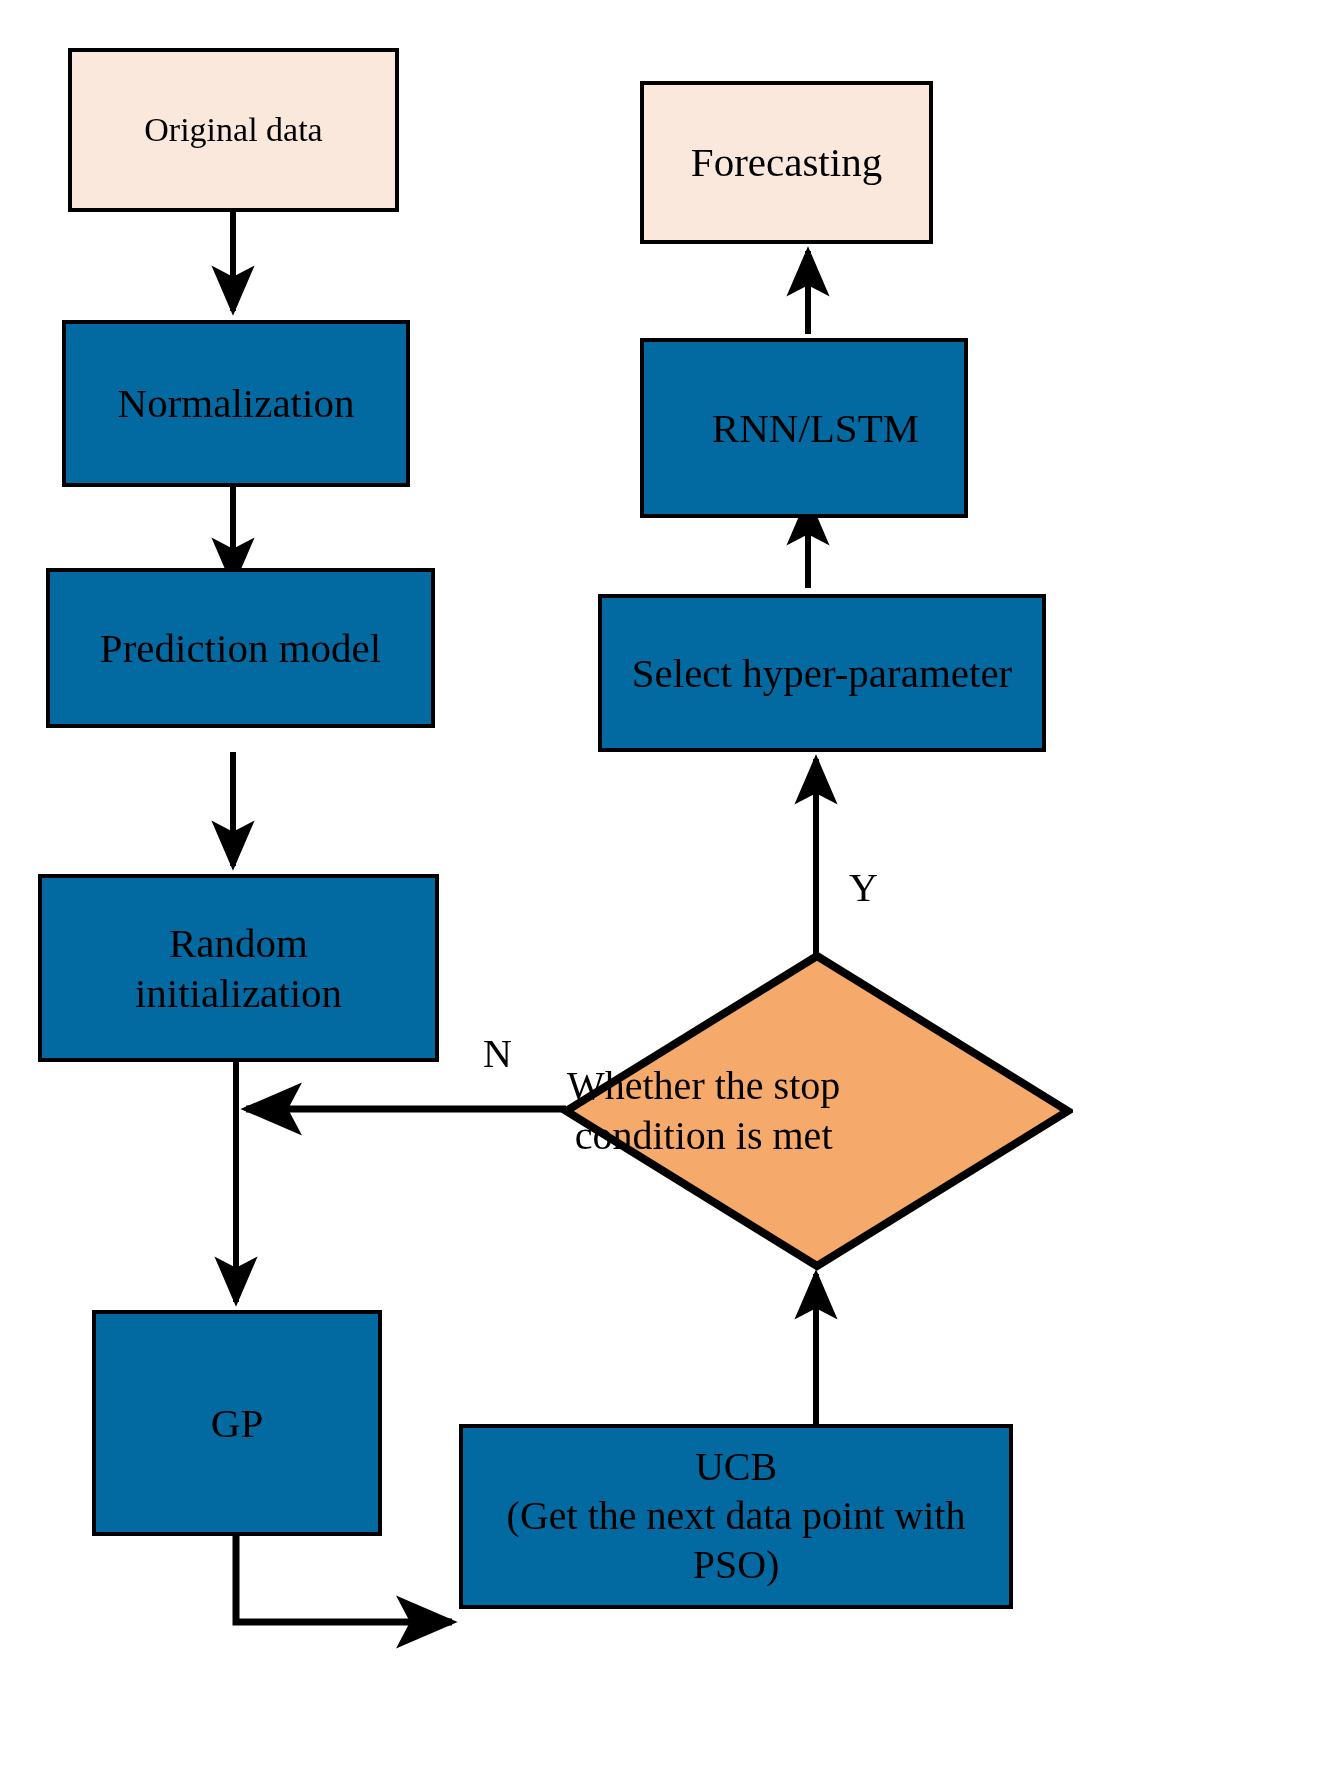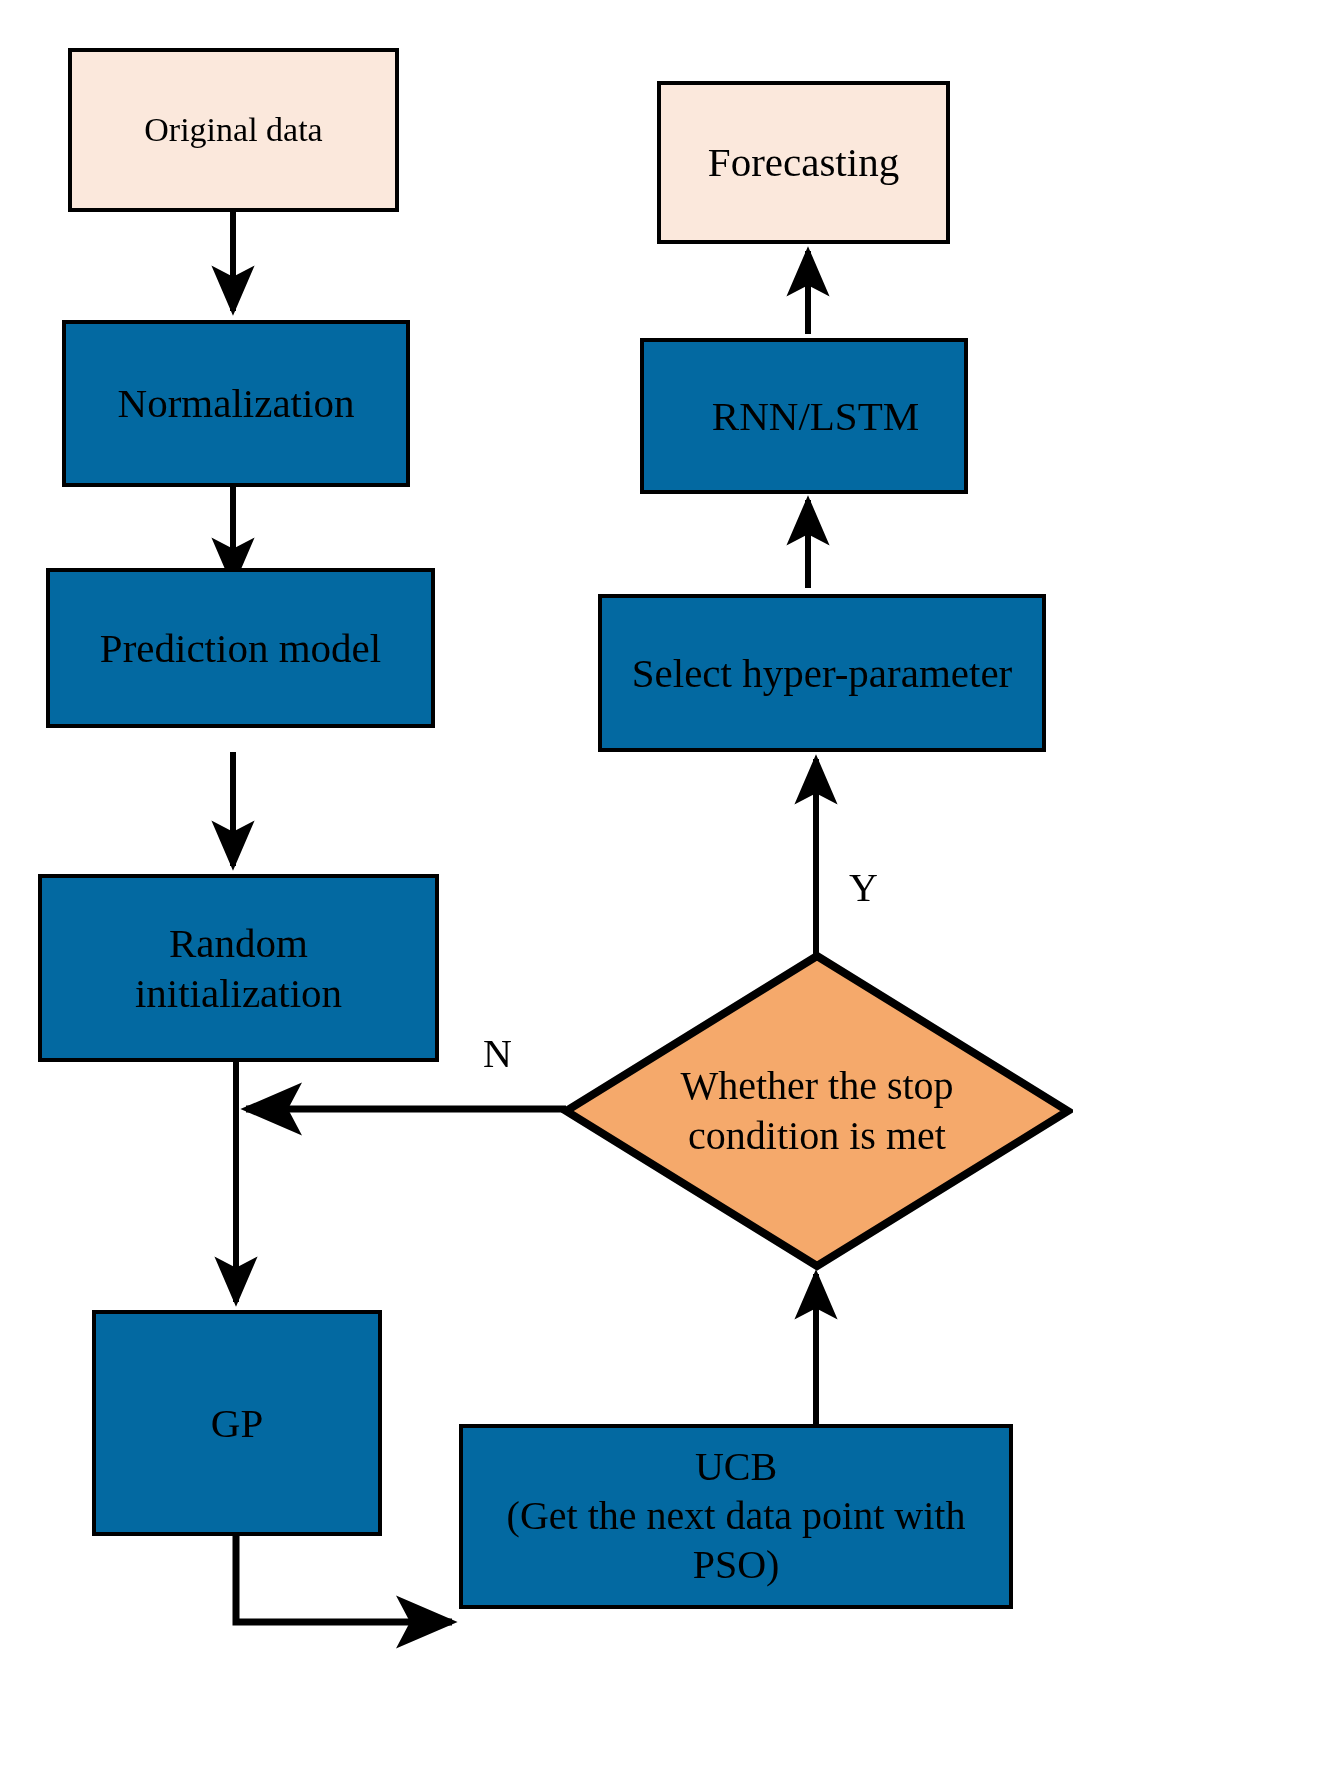--- a/index.html
+++ b/index.html
@@ -40,21 +40,21 @@
     z-index: 3;
   }
   .diamond-wrap svg { display: block; }
   .diamond-label {
     position: absolute;
     left: 0; top: 0;
     width: 100%;
     height: 100%;
     display: flex;
     align-items: center;
-    justify-content: center;
+    justify-content: flex-start;
     text-align: center;
     white-space: pre-line;
     line-height: 1.25;
     color: #000;
     pointer-events: none;
   }
 
   .edge-layer {
     position: absolute;
     left: 0; top: 0;
@@ -157,25 +157,25 @@
     <div class="diamond-label" style="font-size:40px;">
       <span class="node-label">Whether the stop
 condition is met</span>
     </div>
   </div>
 
   <div class="node process" style="left:598px; top:594px; width:448px; height:158px; font-size:41px;">
     <span class="node-label">Select hyper-parameter</span>
   </div>
 
-  <div class="node process" style="left:640px; top:338px; width:328px; height:156px; font-size:41px;padding-left:23px;">
+  <div class="node process" style="left:640px; top:338px; width:328px; height:180px; font-size:41px;padding-left:23px;">
     <span class="node-label">RNN/LSTM</span>
   </div>
 
-  <div class="node terminal" style="left:657px; top:81px; width:293px; height:163px; font-size:41px;">
+  <div class="node terminal" style="left:640px; top:81px; width:293px; height:163px; font-size:41px;">
     <span class="node-label">Forecasting</span>
   </div>
 
   <div class="edge-label" style="left:483px; top:1030px; font-size:40px;">N</div>
 
   <div class="edge-label" style="left:849px; top:864px; font-size:40px;">Y</div>
 
 </div>
 
 </body></html>

